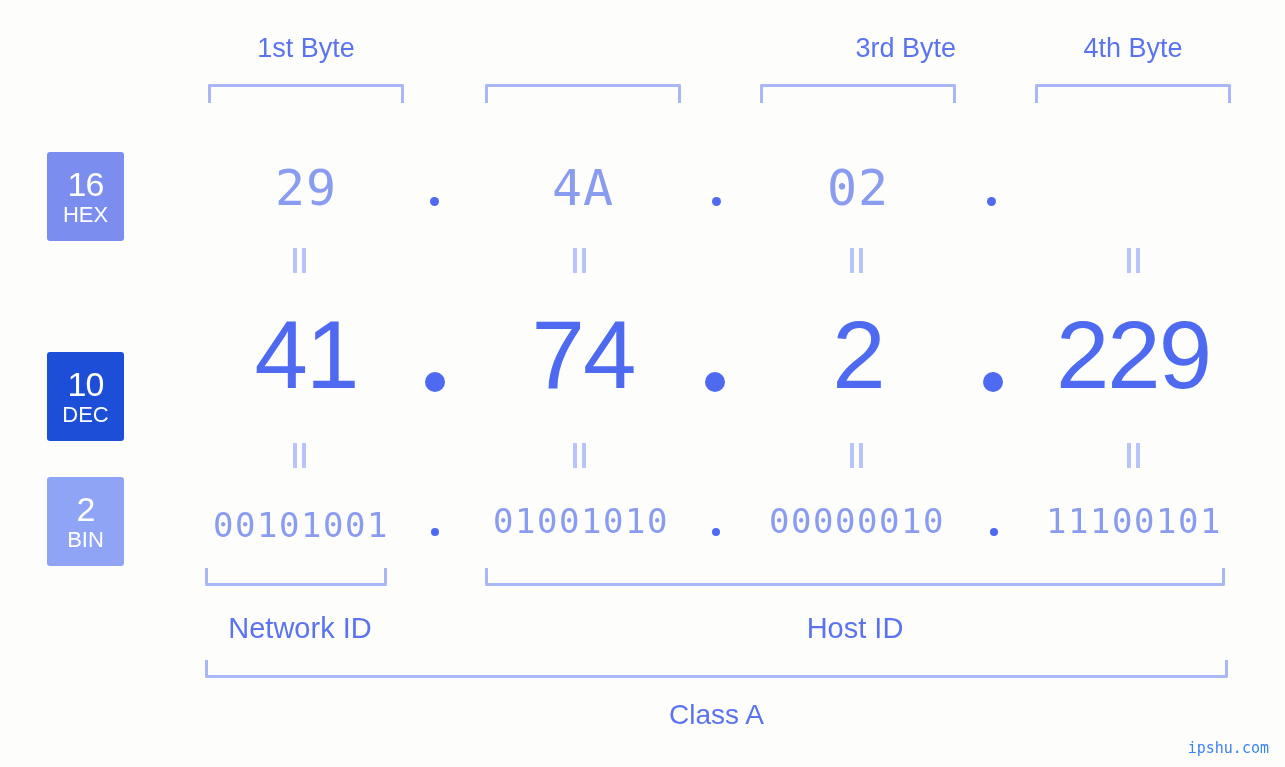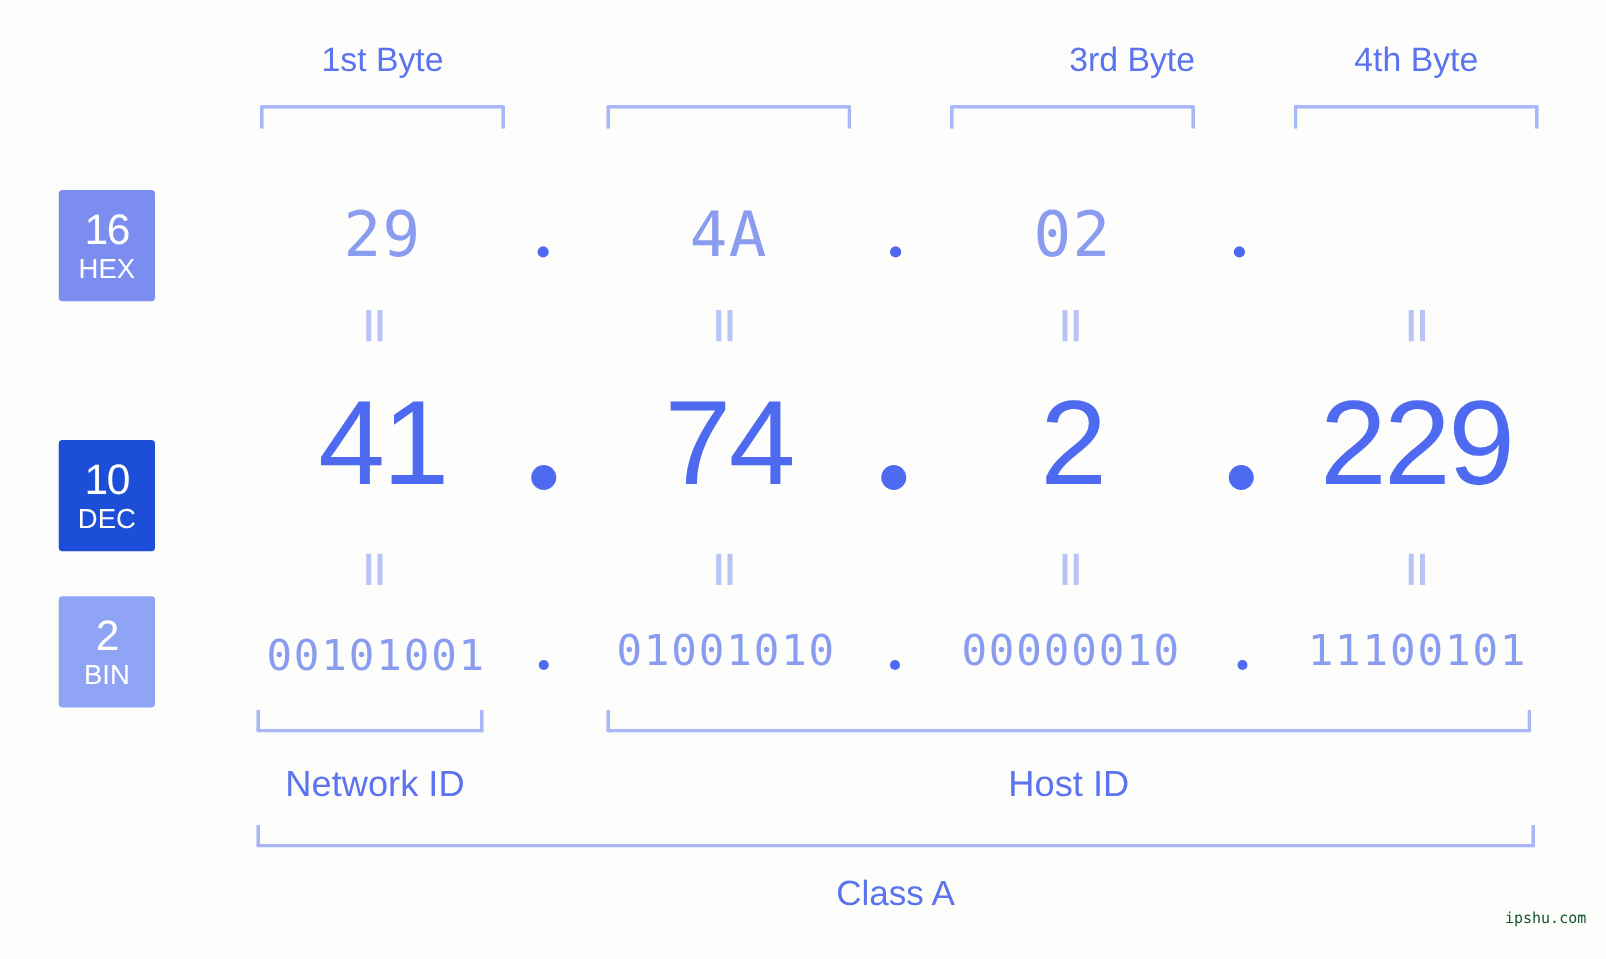--- a/index.html
+++ b/index.html
@@ -147,24 +147,24 @@
     text-align: center;
     font-size: 28px;
     color: #5b73ef;
     white-space: nowrap;
   }
 
   
   .watermark {
     position: absolute;
     right: 16px;
-    bottom: 26px;
+    bottom: 10px;
     font-family: "DejaVu Sans Mono", monospace;
-    font-size: 12px;
-    color: #14532d;
+    font-size: 15px;
+    color: #3b82f6;
     letter-spacing: 0px;
   }
 </style>
 </head>
 <body>
 
 <div id="stage">
 
   <div class="byte-label" style="left:208px; width:196px;">1st Byte</div>
   <div class="byte-label" style="left:760px; width:196px;text-align:right;">3rd Byte</div>

